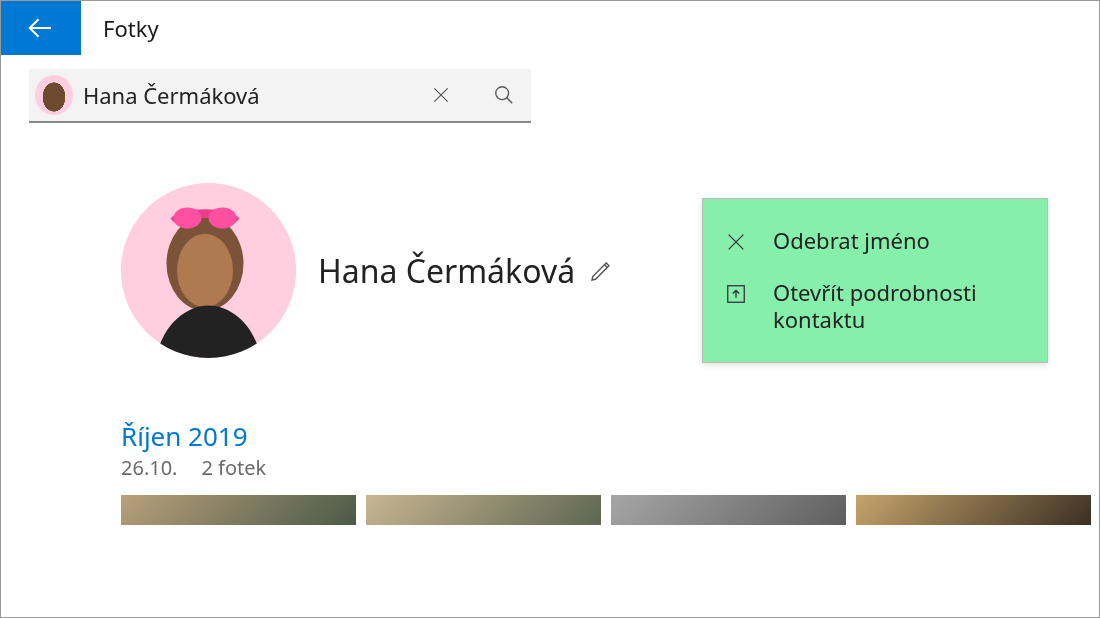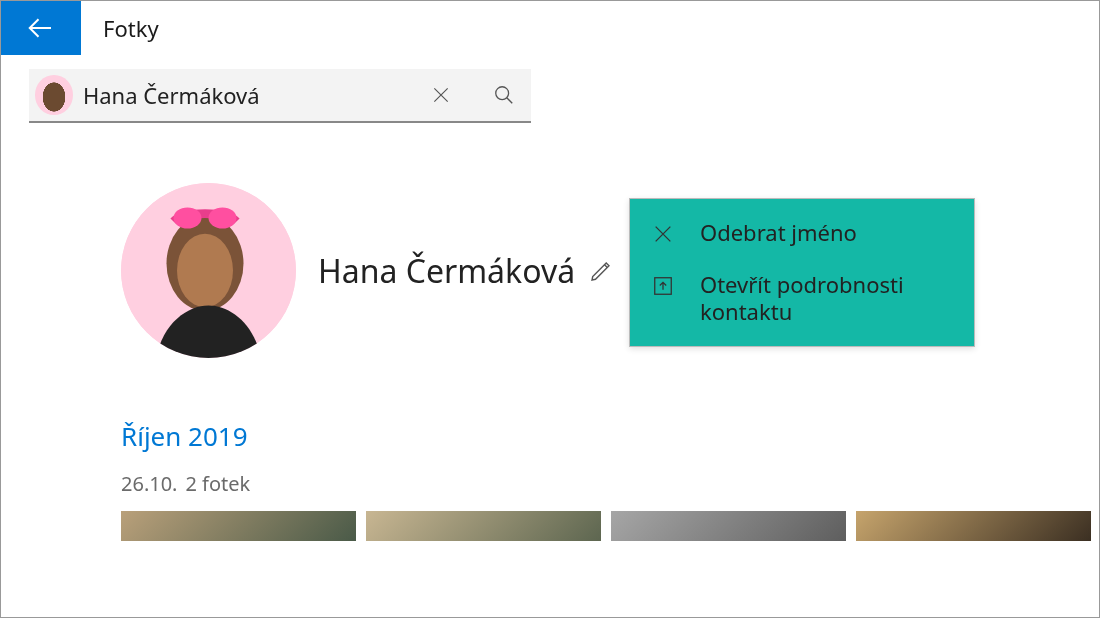--- a/index.html
+++ b/index.html
@@ -77,48 +77,48 @@
       font-size: 32px; font-weight: 400;
       color: #222;
     }
     .edit-btn {
       margin-left: 14px; color: #555;
     }
 
     
     .context-menu {
       position: absolute;
-      left: 628px; top: 197px;
+      left: 701px; top: 197px;
       width: 346px;
-      background: #14b8a6;
+      background: #86efac;
       border: 1px solid #bbb;
-      padding: 8px 0;
+      padding: 16px 0;
       box-shadow: 0 2px 6px rgba(0,0,0,.12);
     }
     .menu-item {
       display: flex; align-items: flex-start;
       padding: 12px 22px;
       gap: 22px;
       font-size: 22px; color: #222;
       line-height: 1.25;
     }
     .menu-icon { flex: 0 0 26px; color: #333; margin-top: 4px; }
     .menu-label { max-width: 240px; }
 
     
     .section {
       margin: 60px 0 0 120px;
     }
     .section-heading {
       font-size: 26px; color: #0078D4;
-      margin-bottom: 16px;
+      margin-bottom: 0;
     }
     .section-sub {
       font-size: 20px; color: #6b6b6b;
-      display: flex; gap: 8px;
+      display: flex; gap: 24px;
       margin-bottom: 14px;
     }
     .thumbs {
       display: flex; gap: 10px;
     }
     .thumb {
       width: 235px; height: 30px; 
       background: linear-gradient(135deg,#b9a07a,#4a5a48);
       position: relative; overflow: hidden;
     }

